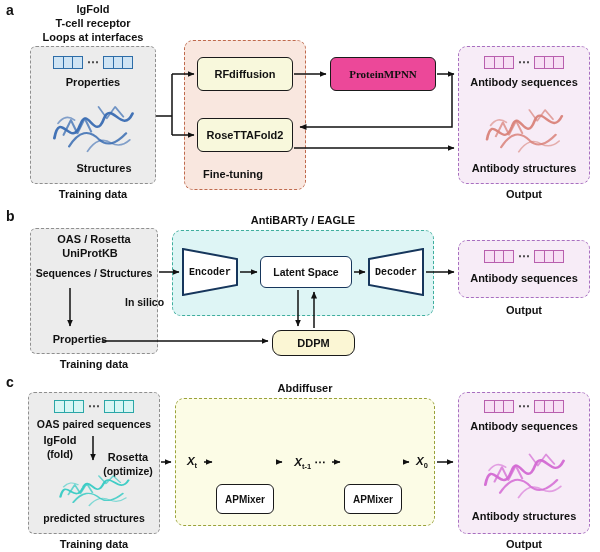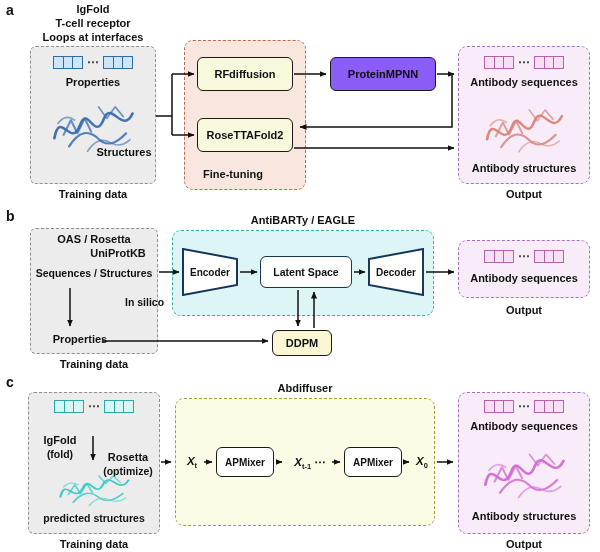--- a/index.html
+++ b/index.html
@@ -11,33 +11,33 @@
   .small { font-size:10.5px; }
   .panel-letter { font-size:14px; font-weight:bold; text-align:left; }
   .dashed-box { position:absolute; border-radius:9px; }
   .gray-box { background:#ececec; border:1.5px dashed #8f8f8f; border-radius:6px; }
   .finetune-box { background:#f9e7df; border:1.5px dashed #bf6a4e; }
   .cyan-box { background:#def5f5; border:1.5px dashed #3fae9e; }
   .yellow-box { background:#fcfce6; border:1.5px dashed #9aa23a; }
   .output-box { background:#f7ecf7; border:1.5px dashed #a86fc0; }
   .solid-box { position:absolute; border:1.6px solid #1a1a1a; border-radius:6px; display:flex; align-items:center; justify-content:center; font-weight:bold; font-size:11px; background:#fff; }
   .box-yellow { background:#f8f8dc; }
-  .box-blue { background:#8b5cf6; }
+  .box-blue { background:#ec4899;font-family:Liberation Serif, serif; }
   .box-cream { background:#fbf6d4; }
-  .fs10 { font-size:10px; }
+  .fs10 { font-size:10px;margin-top:37px; }
   .seq-icon { position:absolute; display:flex; align-items:center; justify-content:center; gap:4px; }
   .seq-group { display:flex; }
   .seq-cell { display:block; width:11px; height:13px; border:1.5px solid #555; margin-left:-1.5px; }
   .seq-group .seq-cell:first-child { margin-left:0; }
   .seq-icon.blue .seq-cell { background:#cfe4f4; border-color:#2d6da8; }
   .seq-icon.pink .seq-cell { background:#f7dff4; border-color:#b85fae; }
   .seq-icon.cyan .seq-cell { background:#d8f6f4; border-color:#2aa7a7; }
   .seq-ellipsis { font-weight:bold; color:#333; font-size:12px; line-height:13px; }
   .protein { position:absolute; }
-  .trap-wrap { position:absolute; }
+  .trap-wrap { position:absolute;font-family:Liberation Mono, monospace; }
   .trap-svg { position:absolute; inset:0; width:100%; height:100%; }
   .trap-label { position:absolute; inset:0; display:flex; align-items:center; justify-content:center; font-weight:bold; font-size:10px; }
   .xvar { position:absolute; font-weight:bold; font-size:11.5px; text-align:center; }
   .xvar i { font-style:italic; }
   .xvar sub { font-size:7.5px; }
   #arrows { position:absolute; inset:0; pointer-events:none; }
   .ln { stroke:#111; stroke-width:1.5; fill:none; }
 </style>
 </head>
 <body>
@@ -76,21 +76,21 @@
     <span class="seq-group">
         <i class="seq-cell"></i>
         <i class="seq-cell"></i>
         <i class="seq-cell"></i>
       </span>
   </div>
   <div class="txt" style="left:30px;top:76px;width:126px;">Properties</div>
   <svg class="protein" style="left:47px;top:92px;color:#3a6db3;" width="92" height="66" viewBox="0 0 100 80" preserveAspectRatio="none">
       <use href="#protein-squiggle"></use>
     </svg>
-  <div class="txt" style="left:30px;top:146px;width:148px;margin-left:20px;">Structures</div>
+  <div class="txt" style="left:30px;top:162px;width:148px;">Structures</div>
   <div class="txt" style="left:30px;top:188px;width:126px;">Training data</div>
 
   <div class="dashed-box finetune-box" style="left:184px;top:40px;width:122px;height:150px;"></div>
   <div class="solid-box box-yellow" style="left:197px;top:57px;width:96px;height:34px;">RFdiffusion</div>
   <div class="solid-box box-yellow" style="left:197px;top:118px;width:96px;height:34px;">RoseTTAFold2</div>
   <div class="txt" style="left:184px;top:168px;width:98px;">Fine-tuning</div>
 
   <div class="solid-box box-blue" style="left:330px;top:57px;width:106px;height:34px;">ProteinMPNN</div>
 
   <div class="dashed-box output-box" style="left:458px;top:46px;width:132px;height:138px;"></div>
@@ -112,42 +112,42 @@
       <use href="#protein-squiggle"></use>
     </svg>
   <div class="txt" style="left:458px;top:162px;width:132px;">Antibody structures</div>
   <div class="txt" style="left:458px;top:188px;width:132px;">Output</div>
 
   <div class="txt panel-letter" style="left:6px;top:208px;">b</div>
   <div class="txt" style="left:172px;top:214px;width:262px;">AntiBARTy / EAGLE</div>
 
   <div class="dashed-box gray-box" style="left:30px;top:228px;width:128px;height:126px;"></div>
   <div class="txt" style="left:30px;top:233px;width:128px;">OAS / Rosetta</div>
-  <div class="txt" style="left:44px;top:247px;width:148px;">UniProtKB</div>
+  <div class="txt" style="left:16px;top:247px;width:148px;">UniProtKB</div>
   <div class="txt small" style="left:30px;top:267px;width:128px;">Sequences / Structures</div>
   <div class="txt txt-left small" style="left:79px;top:296px;padding-left:46px;">In silico</div>
   <div class="txt" style="left:44px;top:333px;width:72px;">Properties</div>
   <div class="txt" style="left:30px;top:358px;width:128px;">Training data</div>
 
   <div class="dashed-box cyan-box" style="left:172px;top:230px;width:262px;height:86px;"></div>
   <div class="trap-wrap" style="left:182px;top:248px;width:56px;height:48px;">
     <svg class="trap-svg" viewBox="0 0 56 48" preserveAspectRatio="none">
         <polygon points="1,1 55,11 55,37 1,47" fill="#ffffff" stroke="#16365c" stroke-width="2"></polygon>
       </svg>
     <span class="trap-label">Encoder</span>
   </div>
   <div class="solid-box" style="left:260px;top:256px;width:92px;height:32px;font-size:10.5px;border-color:#16365c;">Latent Space</div>
   <div class="trap-wrap" style="left:368px;top:248px;width:56px;height:48px;">
     <svg class="trap-svg" viewBox="0 0 56 48" preserveAspectRatio="none">
         <polygon points="1,11 55,1 55,47 1,37" fill="#ffffff" stroke="#16365c" stroke-width="2"></polygon>
       </svg>
     <span class="trap-label">Decoder</span>
   </div>
 
-  <div class="solid-box box-cream" style="left:272px;top:330px;width:60px;height:26px;">DDPM</div>
+  <div class="solid-box box-cream" style="left:272px;top:330px;width:83px;height:26px;border-radius:9px;">DDPM</div>
 
   <div class="dashed-box output-box" style="left:458px;top:240px;width:132px;height:58px;"></div>
   <div class="seq-icon pink" style="left:458px;top:250px;width:132px;">
     <span class="seq-group">
         <i class="seq-cell"></i>
         <i class="seq-cell"></i>
         <i class="seq-cell"></i>
       </span>
     <span class="seq-ellipsis">⋯</span>
     <span class="seq-group">
@@ -169,20 +169,21 @@
         <i class="seq-cell"></i>
         <i class="seq-cell"></i>
       </span>
     <span class="seq-ellipsis">⋯</span>
     <span class="seq-group">
         <i class="seq-cell"></i>
         <i class="seq-cell"></i>
         <i class="seq-cell"></i>
       </span>
   </div>
+  <div class="txt small" style="left:28px;top:418px;width:132px;">OAS paired sequences</div>
   <div class="txt" style="left:32px;top:434px;width:56px;">
     <div>IgFold</div>
     <div class="small">(fold)</div>
   </div>
   <div class="txt" style="left:96px;top:434px;width:64px;margin-top:17px;">
     <div>Rosetta</div>
     <div class="small">(optimize)</div>
   </div>
   <svg class="protein" style="left:54px;top:466px;color:#38cbc4;" width="80" height="44" viewBox="0 0 100 80" preserveAspectRatio="none">
       <use href="#protein-squiggle"></use>

